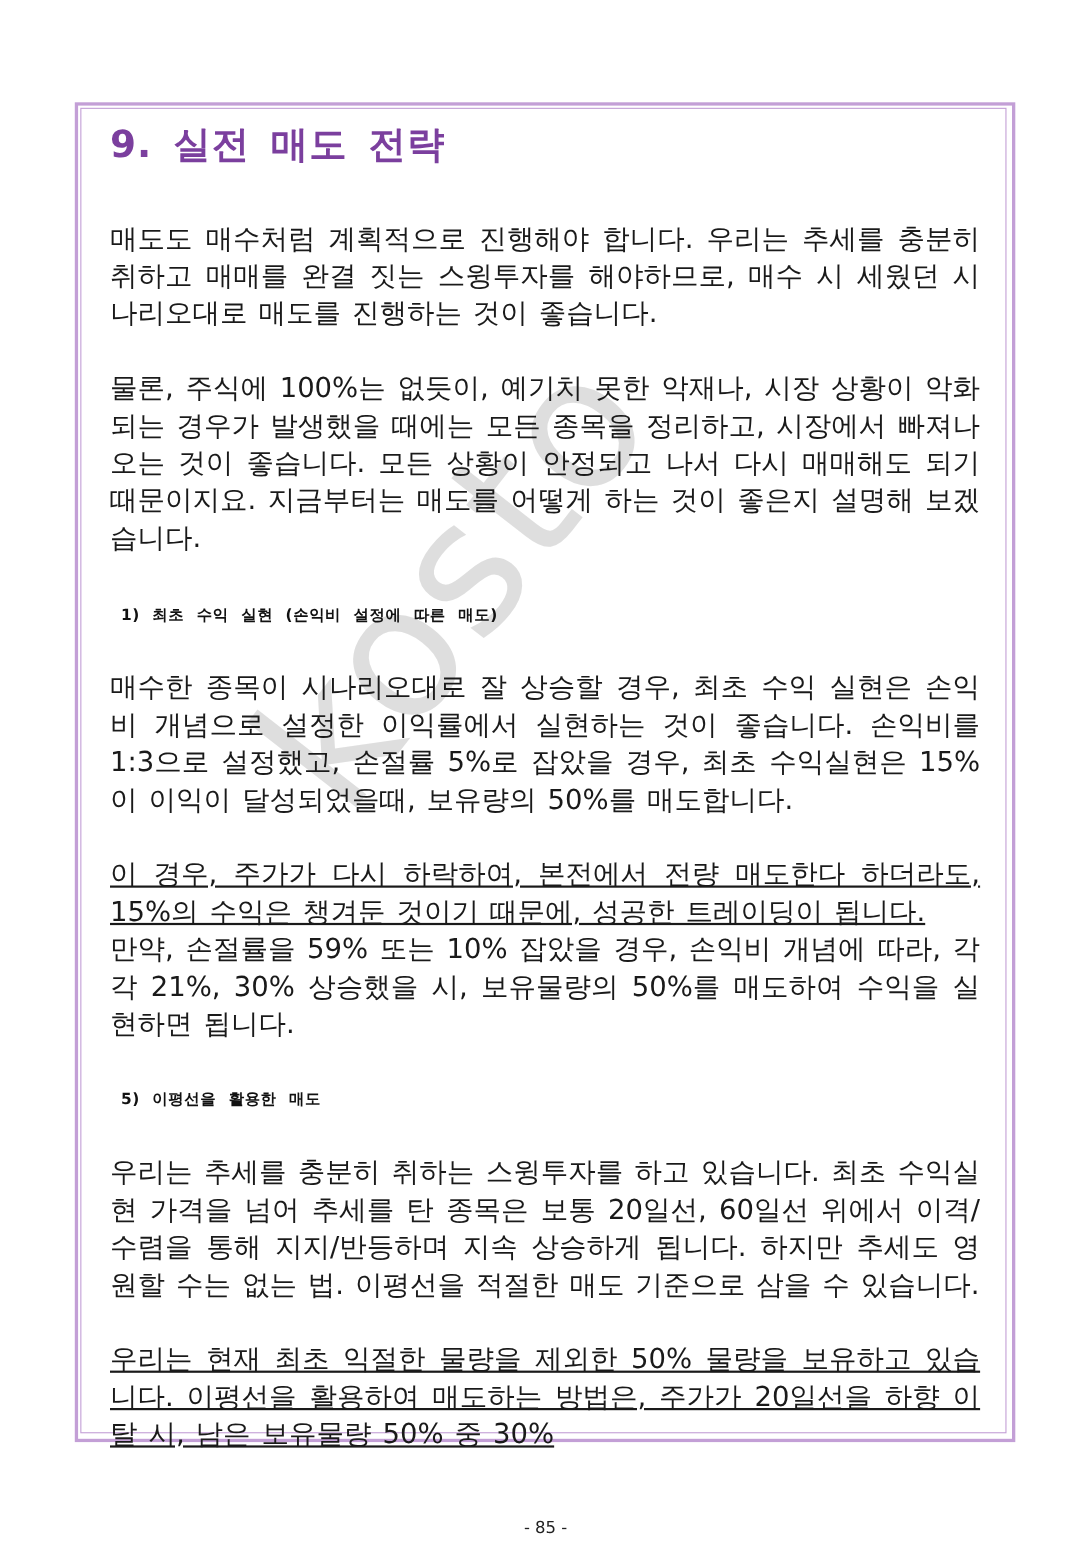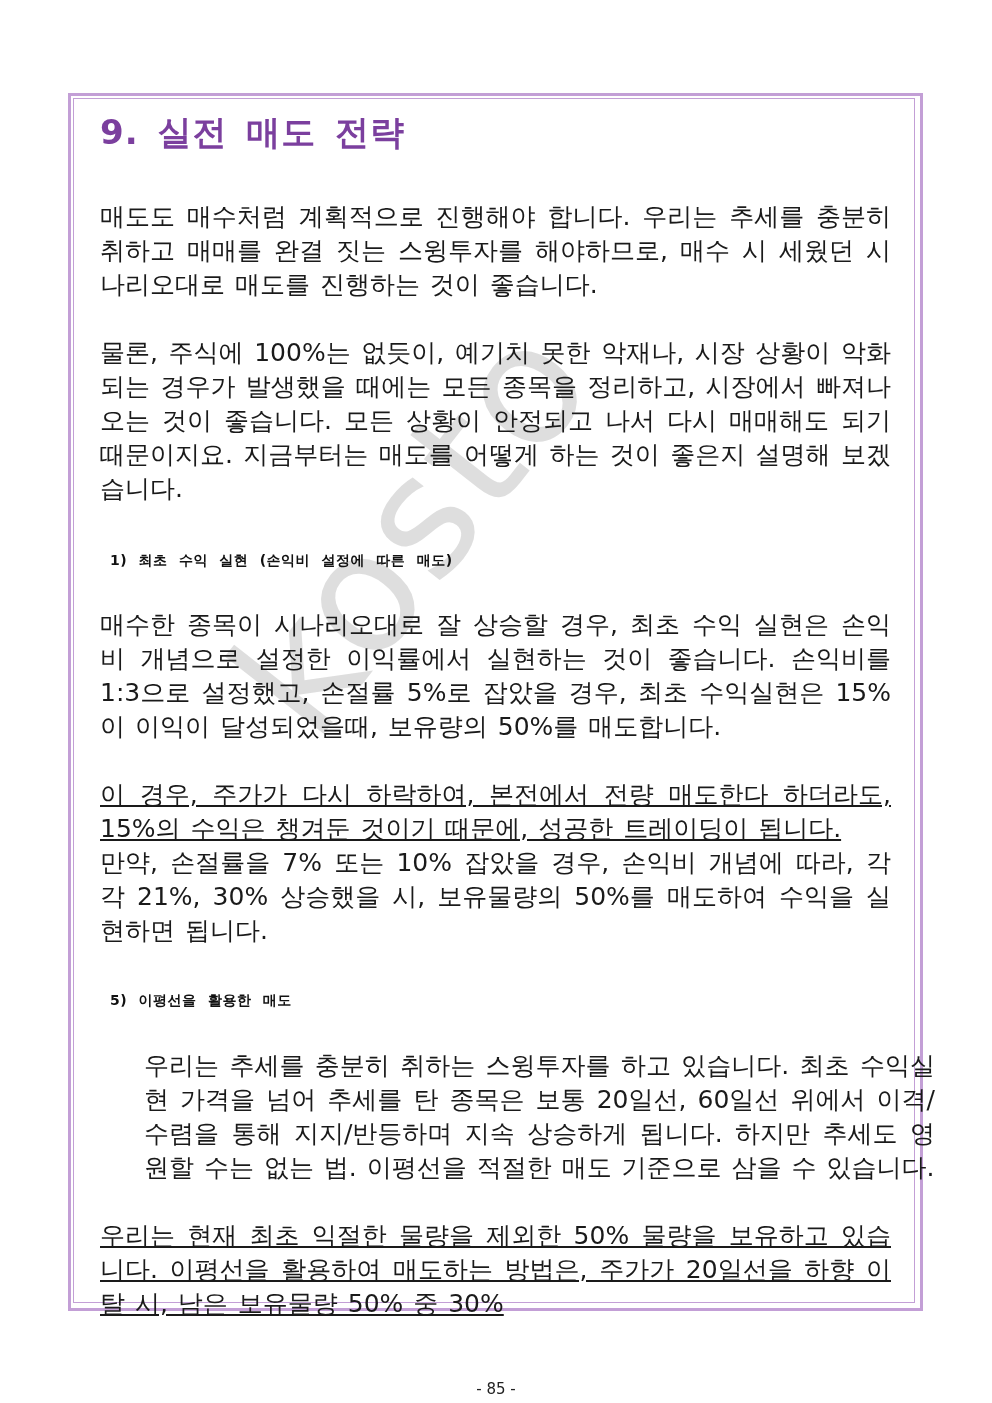--- a/index.html
+++ b/index.html
@@ -103,20 +103,20 @@
 
 <div class="text-layer">
   <h1 class="chapter-title">9. 실전 매도 전략</h1>
 
   <p class="para" style="top:200px;">매도도 매수처럼 계획적으로 진행해야 합니다. 우리는 추세를 충분히 취하고 매매를 완결 짓는 스윙투자를 해야하므로, 매수 시 세웠던 시나리오대로 매도를 진행하는 것이 좋습니다.</p>
   <p class="para" style="top:336px;">물론, 주식에 100%는 없듯이, 예기치 못한 악재나, 시장 상황이 악화되는 경우가 발생했을 때에는 모든 종목을 정리하고, 시장에서 빠져나오는 것이 좋습니다. 모든 상황이 안정되고 나서 다시 매매해도 되기 때문이지요. 지금부터는 매도를 어떻게 하는 것이 좋은지 설명해 보겠습니다.</p>
 
   <h2 class="section-title" style="top:533px;">1) 최초 수익 실현 (손익비 설정에 따른 매도)</h2>
   <p class="para" style="top:608px;">매수한 종목이 시나리오대로 잘 상승할 경우, 최초 수익 실현은 손익비 개념으로 설정한 이익률에서 실현하는 것이 좋습니다. 손익비를 1:3으로 설정했고, 손절률 5%로 잡았을 경우, 최초 수익실현은 15%이 이익이 달성되었을때, 보유량의 50%를 매도합니다.</p>
   <p class="para" style="top:778px;text-decoration:underline;">이 경우, 주가가 다시 하락하여, 본전에서 전량 매도한다 하더라도, 15%의 수익은 챙겨둔 것이기 때문에, 성공한 트레이딩이 됩니다.</p>
-  <p class="para" style="top:846px;">만약, 손절률을 7% 또는 10% 잡았을 경우, 손익비 개념에 따라, 각각 21%, 30% 상승했을 시, 보유물량의 50%를 매도하여 수익을 실현하면 됩니다.</p>
+  <p class="para" style="top:846px;">만약, 손절률을 59% 또는 10% 잡았을 경우, 손익비 개념에 따라, 각각 21%, 30% 상승했을 시, 보유물량의 50%를 매도하여 수익을 실현하면 됩니다.</p>
 
   <h2 class="section-title" style="top:973px;">5) 이평선을 활용한 매도</h2>
-  <p class="para" style="top:1049px;margin-left:44px;">우리는 추세를 충분히 취하는 스윙투자를 하고 있습니다. 최초 수익실현 가격을 넘어 추세를 탄 종목은 보통 20일선, 60일선 위에서 이격/수렴을 통해 지지/반등하며 지속 상승하게 됩니다. 하지만 추세도 영원할 수는 없는 법. 이평선을 적절한 매도 기준으로 삼을 수 있습니다.</p>
+  <p class="para" style="top:1049px;">우리는 추세를 충분히 취하는 스윙투자를 하고 있습니다. 최초 수익실현 가격을 넘어 추세를 탄 종목은 보통 20일선, 60일선 위에서 이격/수렴을 통해 지지/반등하며 지속 상승하게 됩니다. 하지만 추세도 영원할 수는 없는 법. 이평선을 적절한 매도 기준으로 삼을 수 있습니다.</p>
   <p class="para" style="top:1219px;text-decoration:underline;">우리는 현재 최초 익절한 물량을 제외한 50% 물량을 보유하고 있습니다. 이평선을 활용하여 매도하는 방법은, 주가가 20일선을 하향 이탈 시, 남은 보유물량 50% 중 30%</p>
 </div>
 
 <div class="page-number">- 85 -</div>
 
 </body></html>

